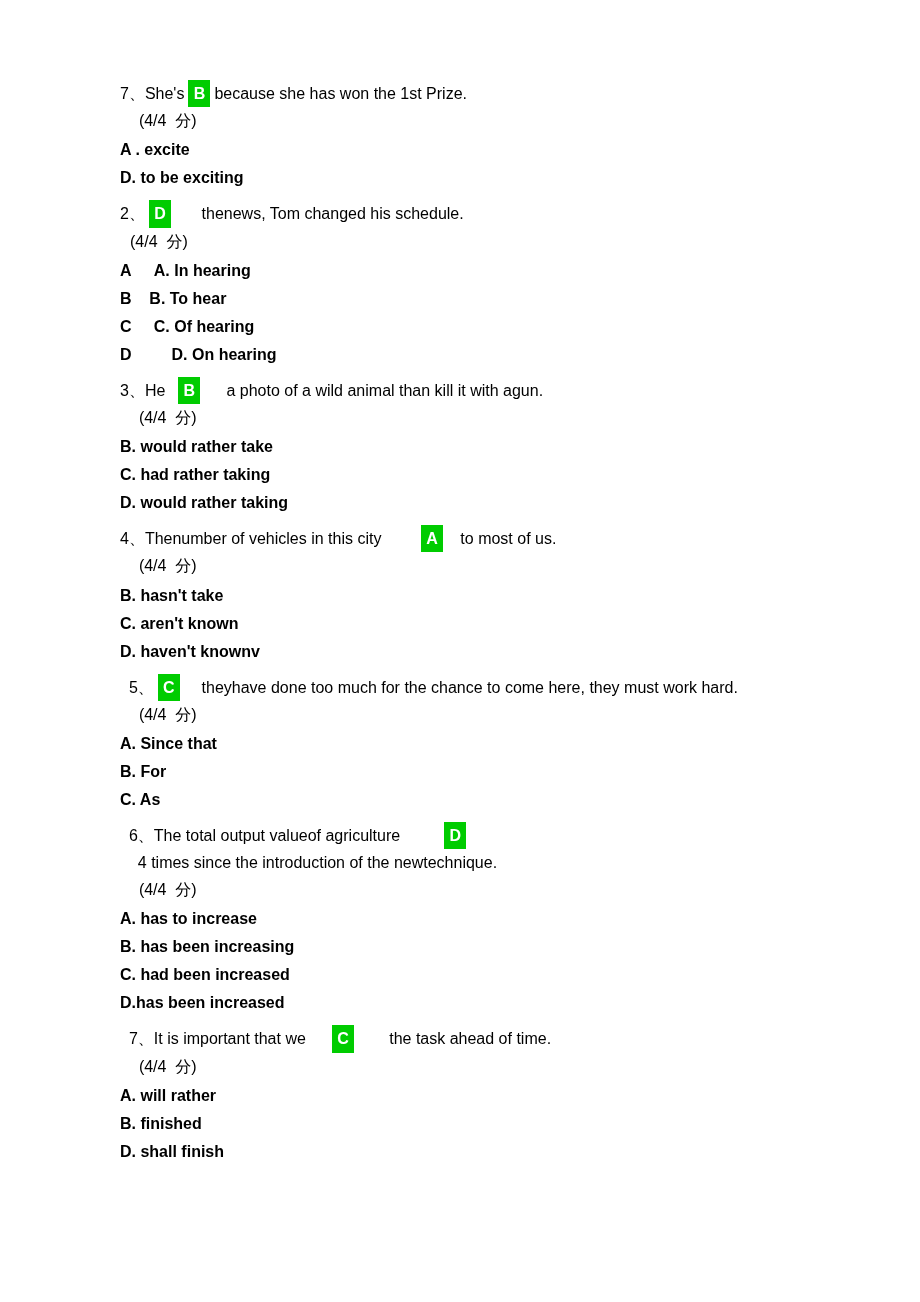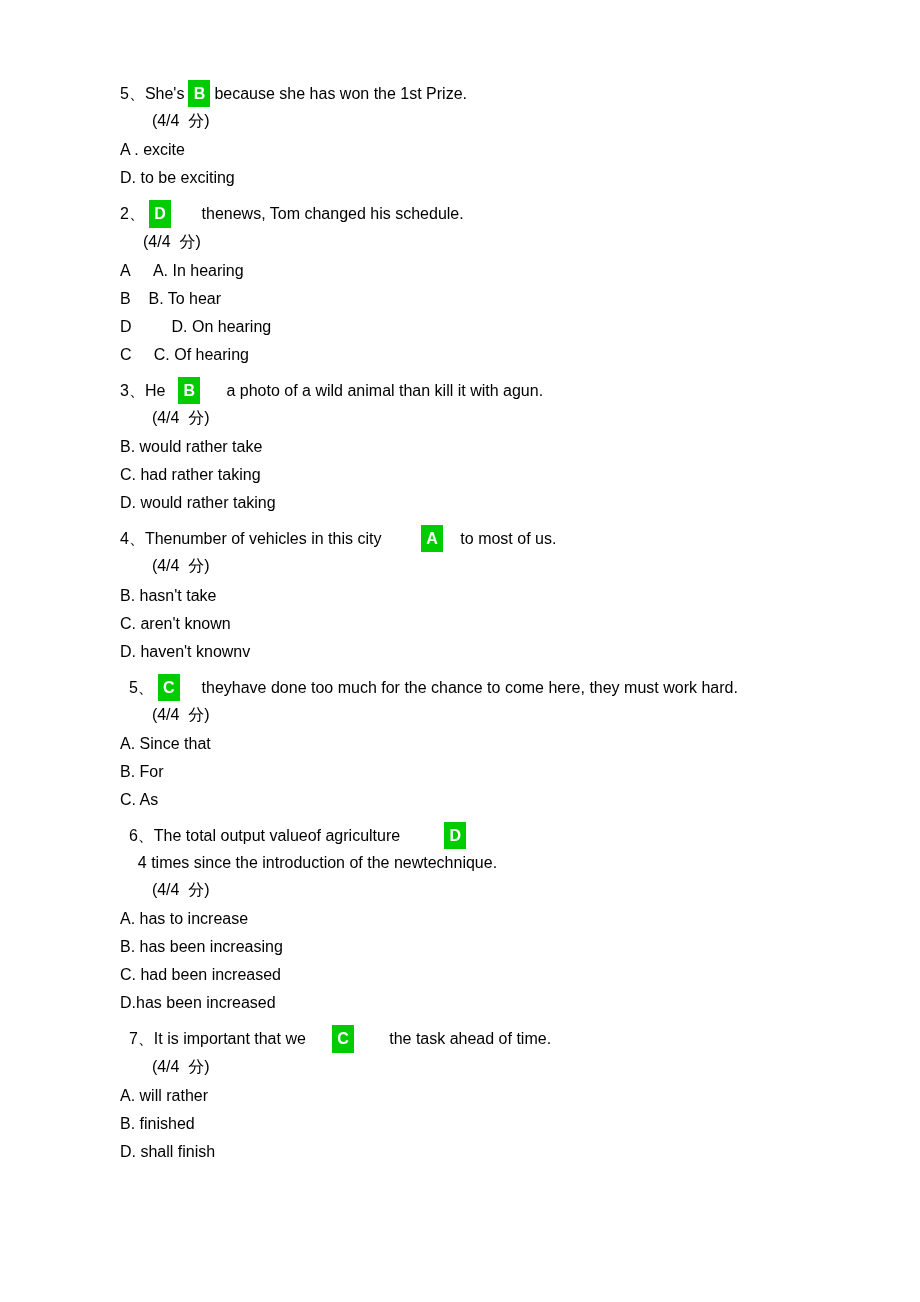--- a/index.html
+++ b/index.html
@@ -29,61 +29,62 @@
       display: inline-block;
       background-color: #00cc00;
       color: #ffffff;
       font-weight: bold;
       padding: 0 5px;
       margin: 0 4px;
       min-width: 22px;
       text-align: center;
     }
     .score-line {
-      margin-left: 23px;
+      margin-left: 10px;
       line-height: 1.7;
     }
     .option-list {
       margin-top: 2px;
       margin-bottom: 8px;
     }
     .option-item {
       line-height: 1.75;
+      font-weight: bold;
     }
   </style>
 </head>
 <body>
 
 <div>
 
   <div class="question-block">
     <div class="question-line">
-      <span>5、She's</span>
+      <span>7、She's</span>
       <span class="answer-badge">B</span>
       <span>because she has won the 1st Prize.</span>
     </div>
     <div class="score-line">&nbsp;&nbsp;(4/4&nbsp;&nbsp;分)</div>
     <div class="option-list">
       <div class="option-item">A . excite</div>
       <div class="option-item">D. to be exciting</div>
     </div>
   </div>
 
   <div class="question-block">
     <div class="question-line">
       <span>2、</span>
       <span class="answer-badge">D</span>
       <span>&nbsp;&nbsp;&nbsp;&nbsp;&nbsp;&nbsp;thenews, Tom changed his schedule.</span>
     </div>
     <div class="score-line">(4/4&nbsp;&nbsp;分)</div>
     <div class="option-list">
       <div class="option-item">A&nbsp;&nbsp;&nbsp;&nbsp;&nbsp;A. In hearing</div>
       <div class="option-item">B&nbsp;&nbsp;&nbsp;&nbsp;B. To hear</div>
+      <div class="option-item">C&nbsp;&nbsp;&nbsp;&nbsp;&nbsp;C. Of hearing</div>
       <div class="option-item">D&nbsp;&nbsp;&nbsp;&nbsp;&nbsp;&nbsp;&nbsp;&nbsp;&nbsp;D. On hearing</div>
-      <div class="option-item">C&nbsp;&nbsp;&nbsp;&nbsp;&nbsp;C. Of hearing</div>
     </div>
   </div>
 
   <div class="question-block">
     <div class="question-line">
       <span>3、He&nbsp;&nbsp;</span>
       <span class="answer-badge">B</span>
       <span>&nbsp;&nbsp;&nbsp;&nbsp;&nbsp;a photo of a wild animal than kill it with agun.</span>
     </div>
     <div class="score-line">&nbsp;&nbsp;(4/4&nbsp;&nbsp;分)</div>

